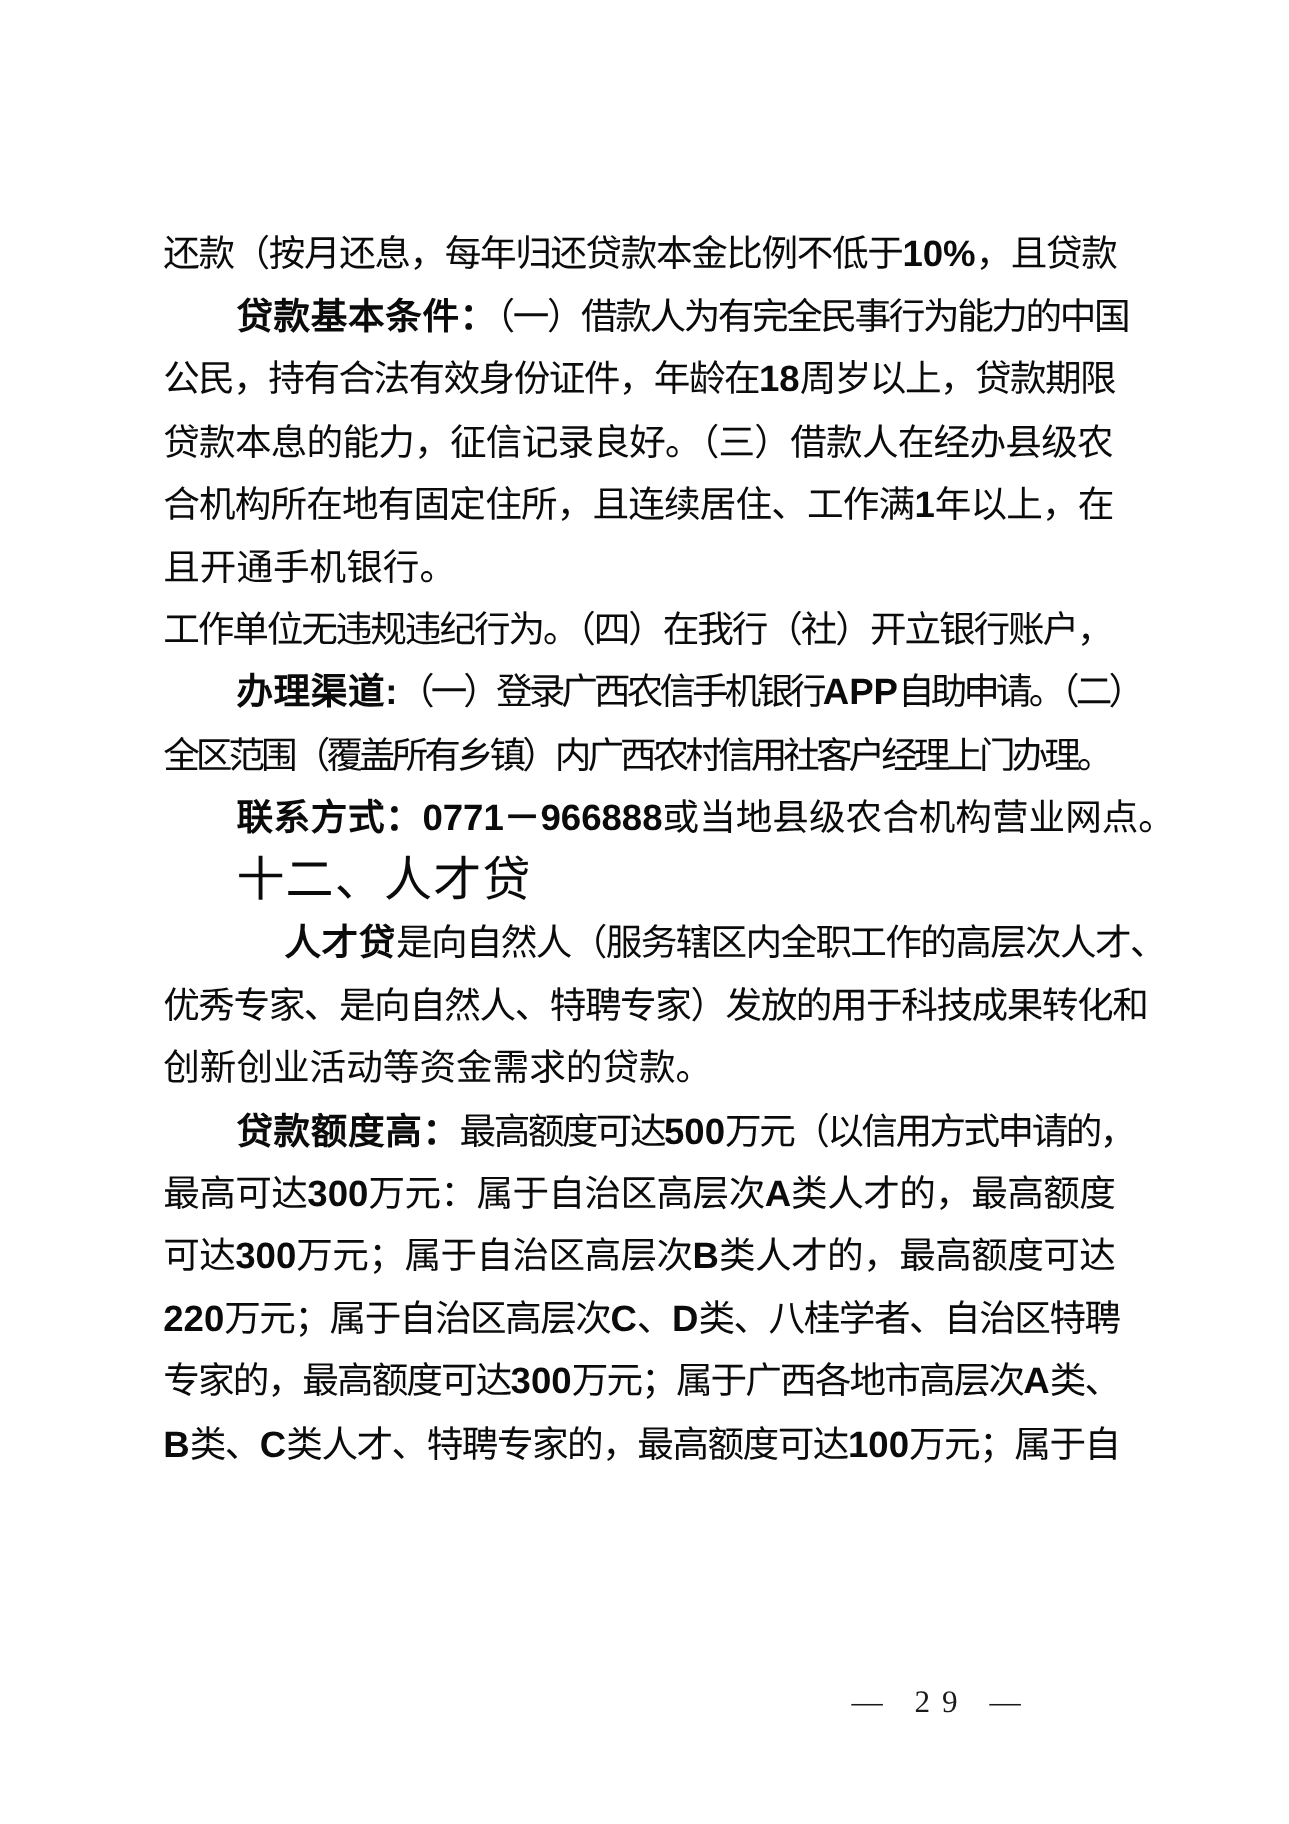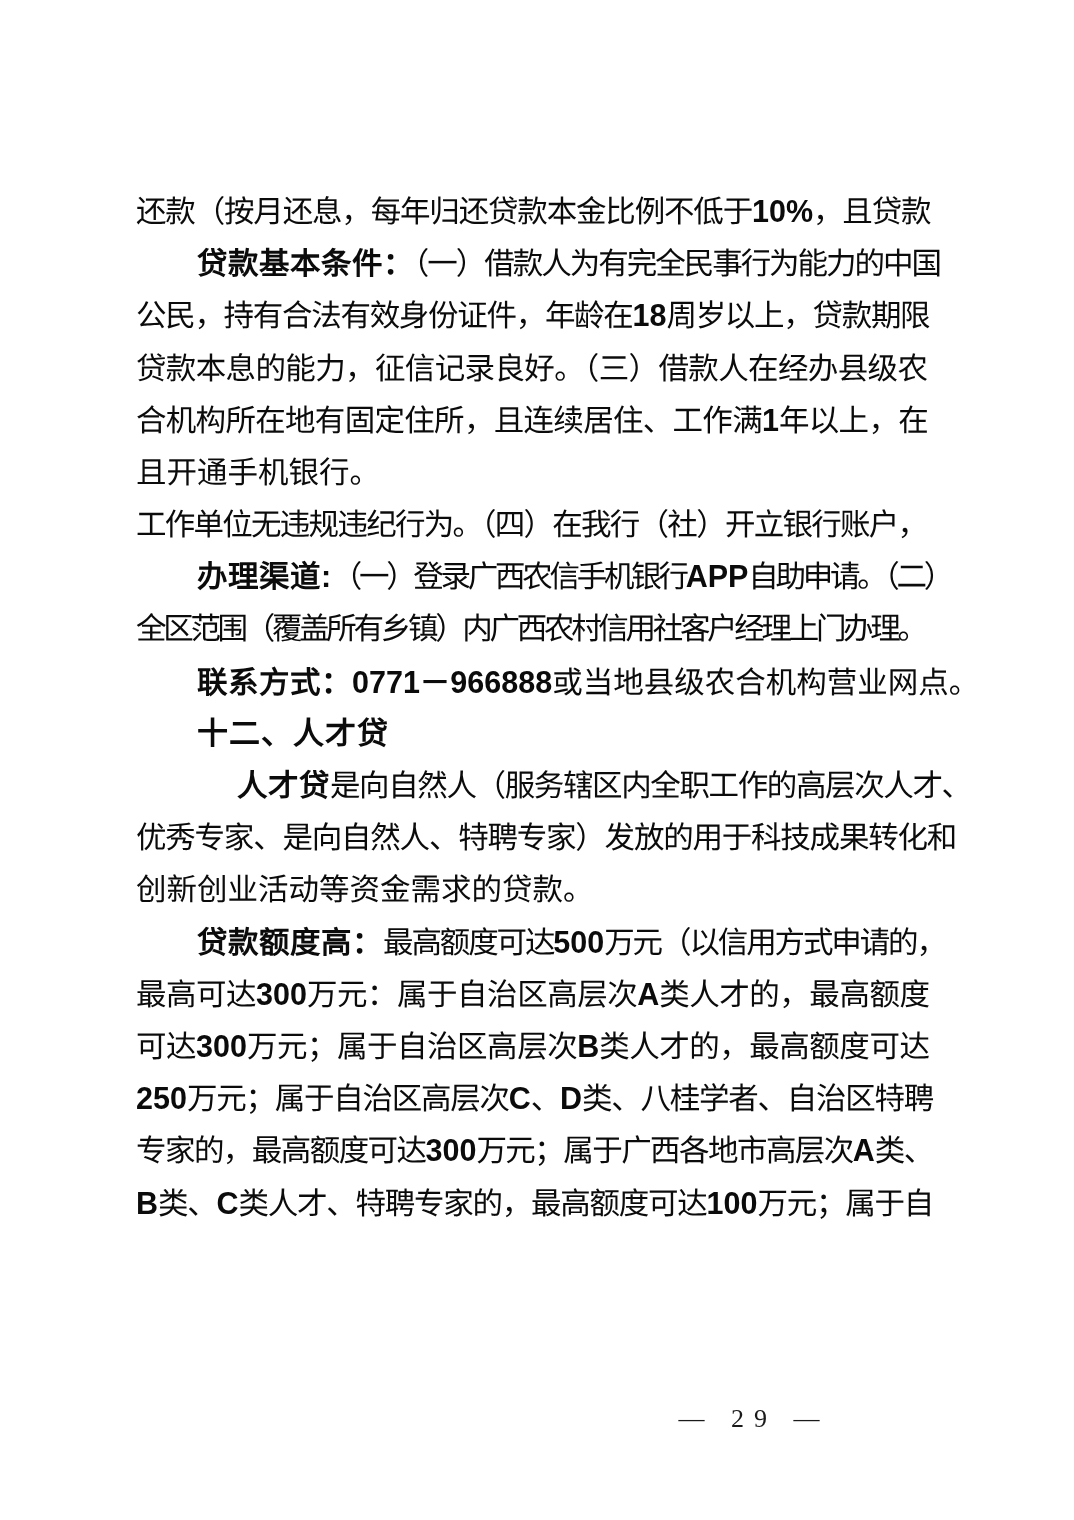--- a/index.html
+++ b/index.html
@@ -34,21 +34,20 @@
     width: 792px;
     height: 52.2px;
     font-size: 30.5px;
     line-height: 52.2px;
     white-space: pre;
     font-family: "Liberation Serif", "DejaVu Serif", serif;
     letter-spacing: 0;
   }
   .ln.justify {
     justify-content: space-between;
-    align-items: flex-end;
   }
   .ln.start {
     justify-content: flex-start;
   }
   .ln .seg { white-space: pre; }
   .ln .ind { display: inline-block; width: 61px; flex: 0 0 auto; }
 
   
   .kai {
     font-family: "Liberation Serif", "DejaVu Serif", serif;
@@ -62,35 +61,36 @@
   }
   
   .num {
     font-family: "Liberation Sans", "DejaVu Sans", sans-serif;
     font-weight: 700;
     letter-spacing: 0;
   }
   
   .sec-head {
     font-family: "Liberation Sans", "DejaVu Sans", sans-serif;
-    font-weight: 700;
-    font-size: 31px;
+    font-weight: 400;
+    font-size: 40px;
     line-height: 52.2px;
     height: 52.2px;
     letter-spacing: 1px;
     white-space: pre;
     padding-left: 61px;
     box-sizing: border-box;
   }
   .footer {
     position: absolute;
     left: 0;
     top: 1404px;
     width: 860px;
     text-align: center;
+    padding-left: 31px;
   }
   .pageno {
     font-family: "Liberation Serif", "DejaVu Serif", serif;
     font-size: 26px;
     letter-spacing: 10px;
     color: #1a1a1a;
     padding-left: 648px;
   }
 </style>
 </head>
@@ -118,21 +118,21 @@
     <div id="def-lines">
         <div class="ln justify"><span class="ind"></span><span class="seg" style="letter-spacing: -1.375px; margin-right: 1.375px; margin-left: 40px;"><span class="bd">人才贷</span><span class="kai">是向自然人（服务辖区内全职工作的高层次人才、</span></span></div>
         <div class="ln justify"><span class="seg" style="letter-spacing: -1.212px; margin-right: 1.212px;"><span class="kai">优秀专家、是向自然人、特聘专家）发放的用于科技成果转化和</span></span></div>
         <div class="ln start"><span class="seg"><span class="kai">创新创业活动等资金需求的贷款。</span></span></div>
       </div>
 
     <div id="amt-lines">
         <div class="ln justify"><span class="ind"></span><span class="seg" style="letter-spacing: -2.111px; margin-right: 2.111px;"><span class="bd">贷款额度高：</span><span class="kai">最高额度可达</span><span class="num">500</span><span class="kai">万元（以信用方式申请的，</span></span></div>
         <div class="ln justify"><span class="seg" style="letter-spacing: -0.479px; margin-right: 0.479px;"><span class="kai">最高可达</span><span class="num">300</span><span class="kai">万元：属于自治区高层次</span><span class="num">A</span><span class="kai">类人才的，最高额度</span></span></div>
         <div class="ln justify"><span class="seg" style="letter-spacing: -0.479px; margin-right: 0.479px;"><span class="kai">可达</span><span class="num">300</span><span class="kai">万元；属于自治区高层次</span><span class="num">B</span><span class="kai">类人才的，最高额度可达</span></span></div>
-        <div class="ln justify"><span class="seg" style="letter-spacing: -1.248px; margin-right: 1.248px;"><span class="num">250</span><span class="kai">万元；属于自治区高层次</span><span class="num">C</span><span class="kai">、</span><span class="num">D</span><span class="kai">类、八桂学者、自治区特聘</span></span></div>
+        <div class="ln justify"><span class="seg" style="letter-spacing: -1.248px; margin-right: 1.248px;"><span class="num">220</span><span class="kai">万元；属于自治区高层次</span><span class="num">C</span><span class="kai">、</span><span class="num">D</span><span class="kai">类、八桂学者、自治区特聘</span></span></div>
         <div class="ln justify"><span class="seg" style="letter-spacing: -1.551px; margin-right: 1.551px;"><span class="kai">专家的，最高额度可达</span><span class="num">300</span><span class="kai">万元；属于广西各地市高层次</span><span class="num">A</span><span class="kai">类、</span></span></div>
         <div class="ln justify"><span class="seg" style="letter-spacing: -1.248px; margin-right: 1.248px;"><span class="num">B</span><span class="kai">类、</span><span class="num">C</span><span class="kai">类人才、特聘专家的，最高额度可达</span><span class="num">100</span><span class="kai">万元；属于自</span></span></div>
       </div>
 
   </div>
 
   <div class="footer">
     <span class="pageno">— 29 —</span>
   </div>
 

